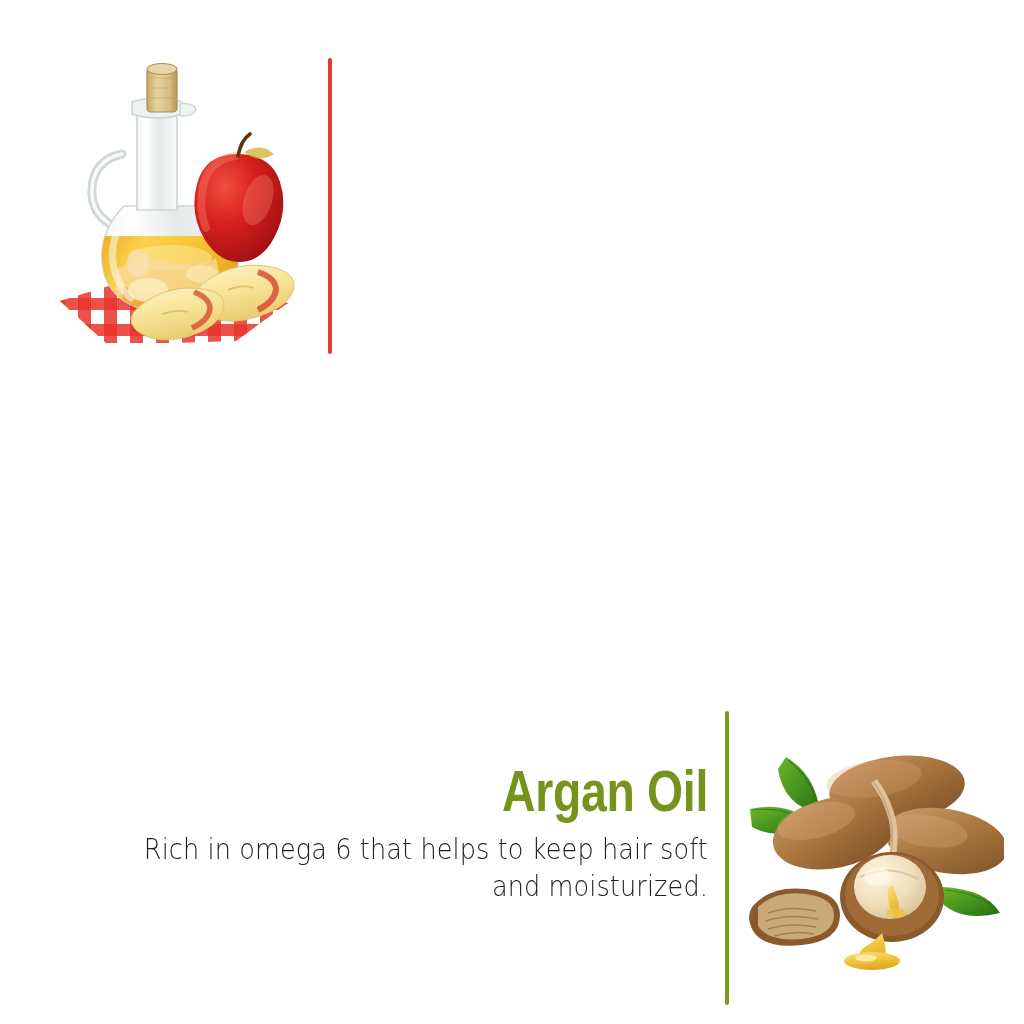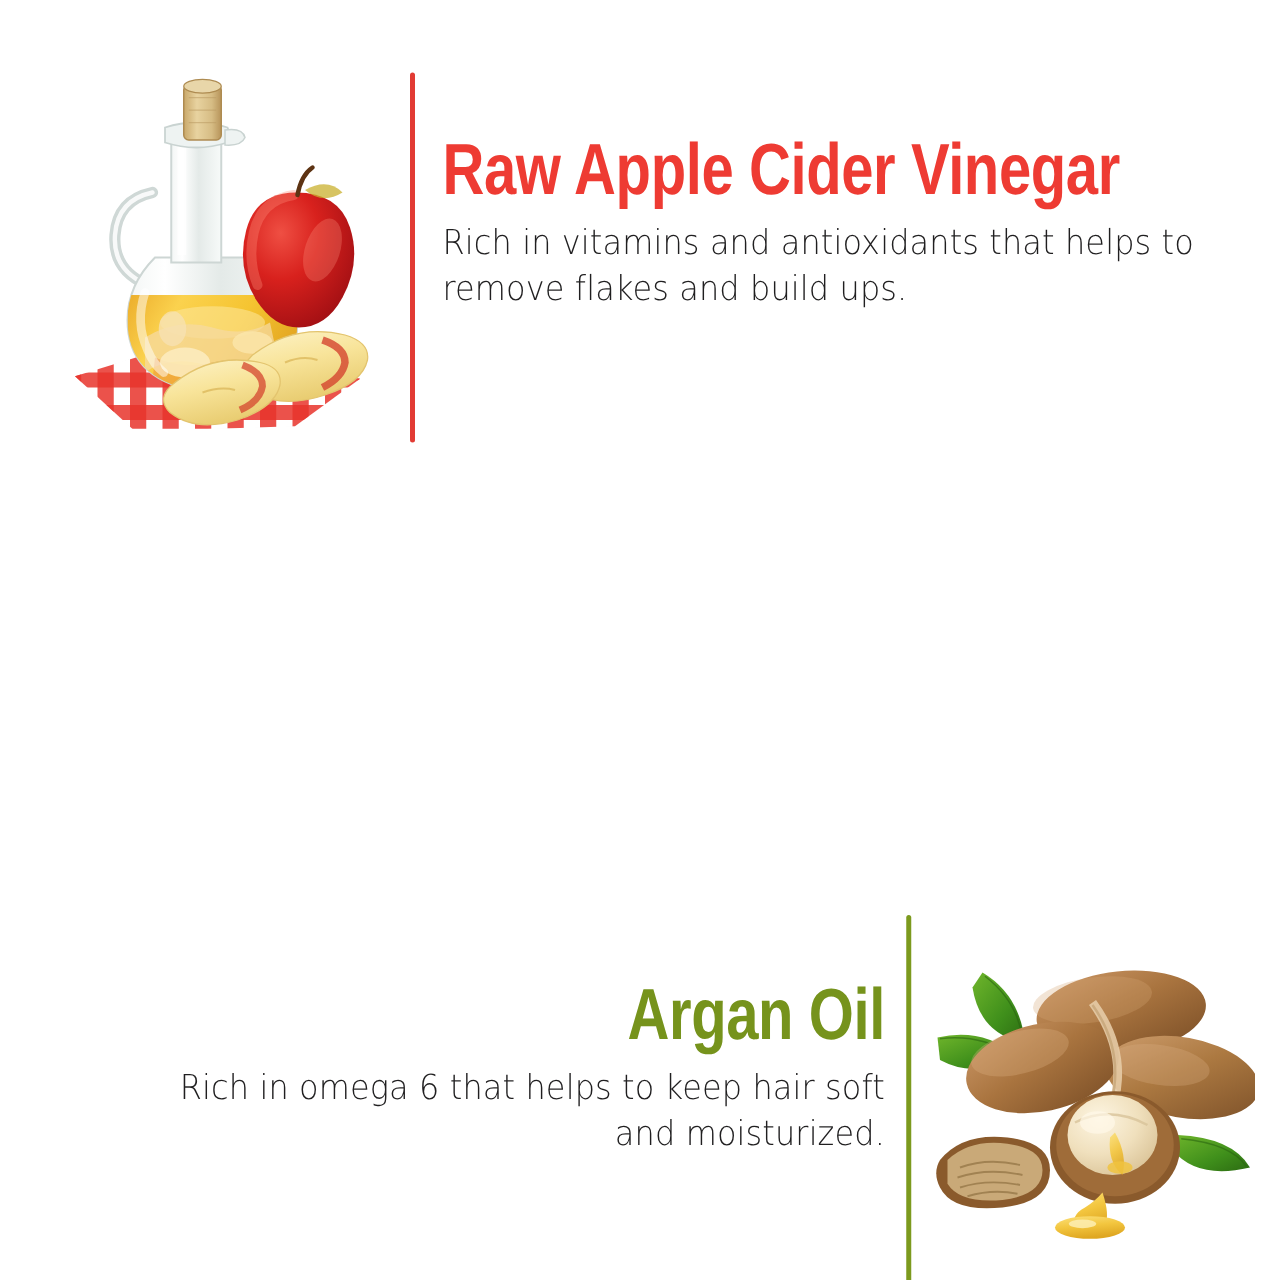--- a/index.html
+++ b/index.html
@@ -22,21 +22,21 @@
     height: 1024px;
     background: #ffffff;
   }
 
   
   .section {
     position: absolute;
     width: 1024px;
   }
   #section-acv   { top: 0px;   height: 360px; }
-  #section-argan { top: 360px; height: 320px; }
+  #section-argan { top: 339px; height: 320px; }
   #section-almond{ top: 670px; height: 354px; }
 
   
   .divider {
     position: absolute;
     width: 4px;
     border-radius: 2px;
   }
   #divider-acv    { left: 328px; top: 58px;  height: 296px; background: #E23B34; }
   #divider-argan  { left: 725px; top: 372px; height: 294px; background: #7C9A1E; }
@@ -207,24 +207,20 @@
 
           <path d="M88 248 q30 -24 68 -16 q18 4 16 18 q-4 18 -34 28 q-34 10 -54 -6 q-12 -12 4 -24 z" fill="url(#acvFlesh)" stroke="#e3c46e" stroke-width="1"></path>
           <path d="M142 234 q16 6 16 17 q-2 12 -18 19" fill="none" stroke="#d4452f" stroke-width="5.5" opacity="0.75"></path>
           <path d="M110 256 q14 -5 26 -2" fill="none" stroke="#dcb95c" stroke-width="1.6" opacity="0.8"></path>
         </g>
       </svg>
     </div>
 
     <div class="divider" id="divider-acv" style="background: rgb(226, 59, 52);"></div>
 
-    <div class="text-block" id="text-acv">
-      <h2 class="title" id="title-acv" style="color: rgb(238, 59, 51);">Raw Apple Cider Vinegar</h2>
-      <p class="desc" id="desc-acv">Rich in vitamins and antioxidants that helps to remove flakes and build ups.</p>
-    </div>
   </div>
 
   <div class="section" id="section-argan">
 
     <div class="text-block" id="text-argan">
       <h2 class="title" id="title-argan" style="color: rgb(118, 147, 28);">Argan Oil</h2>
       <p class="desc" id="desc-argan">Rich in omega 6 that helps to keep hair soft and moisturized.</p>
     </div>
 
     <div class="divider" id="divider-argan" style="background: rgb(124, 154, 30);"></div>

